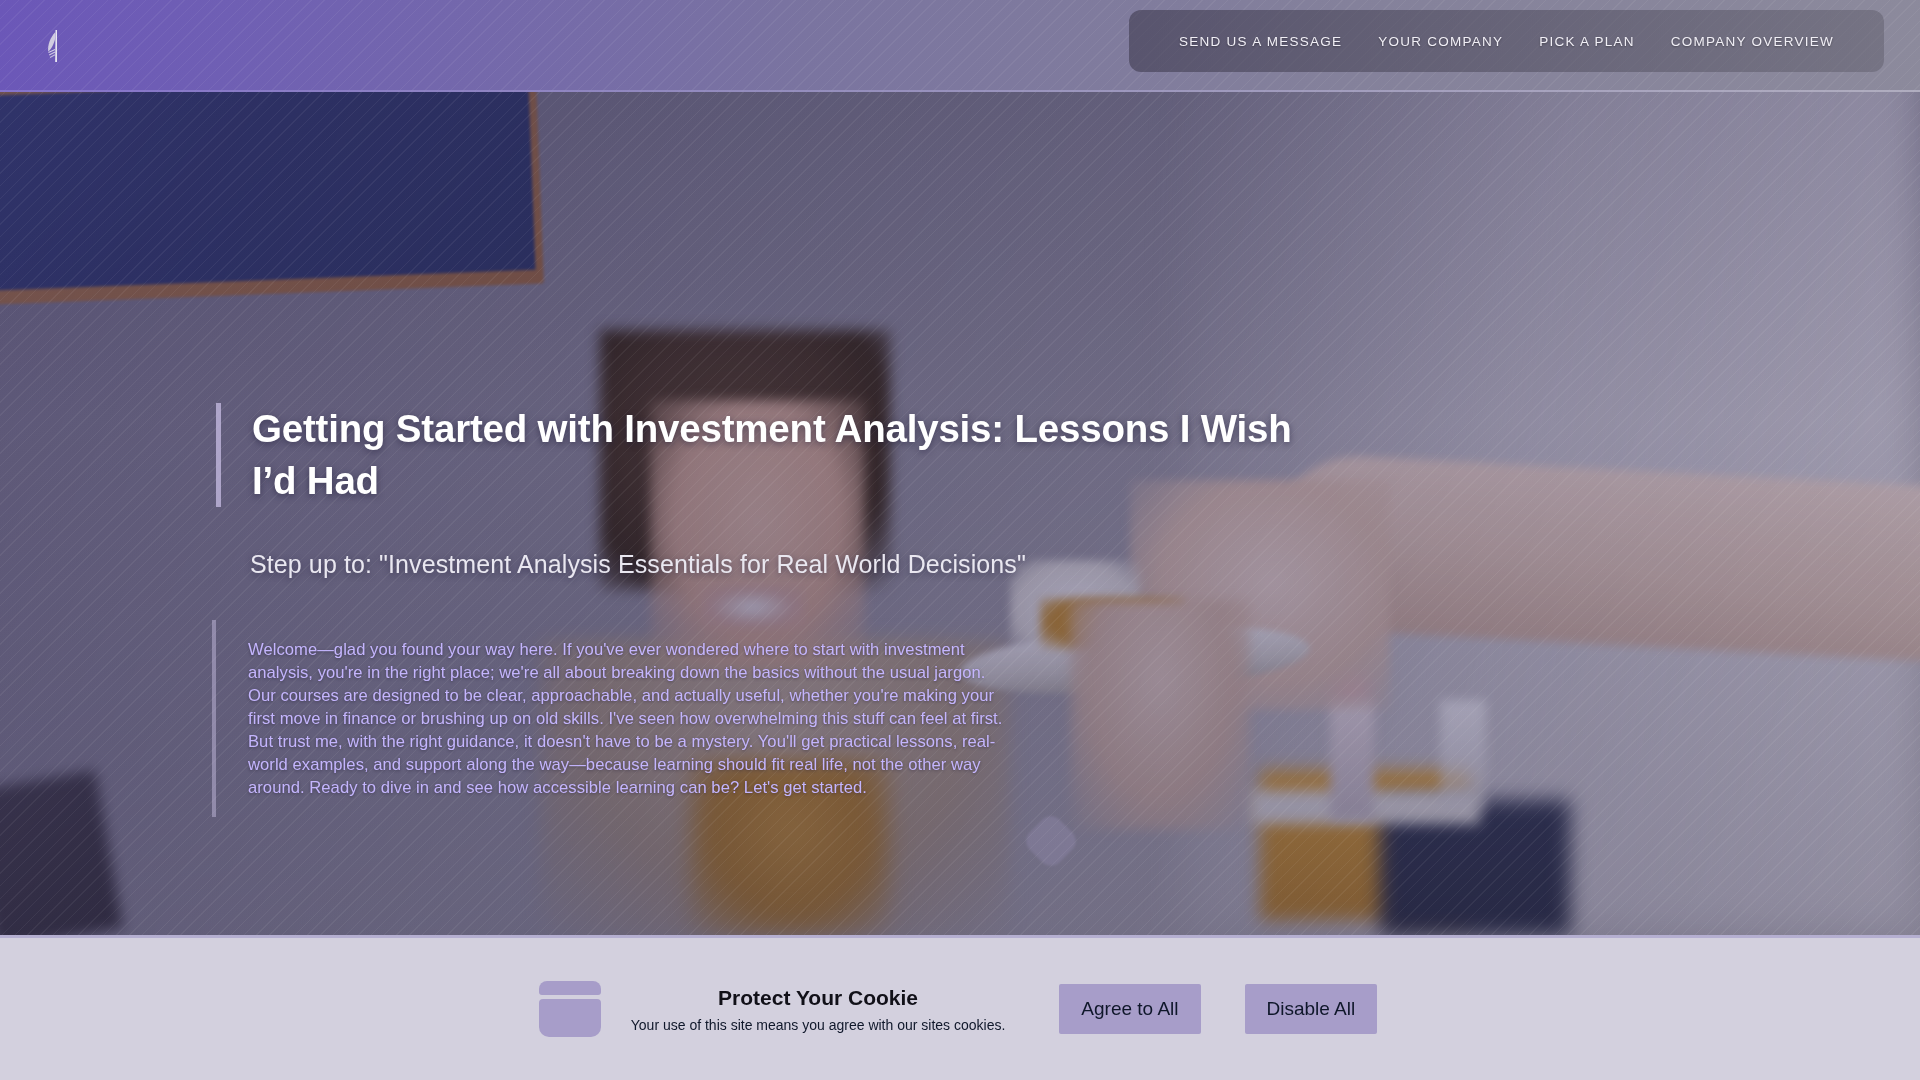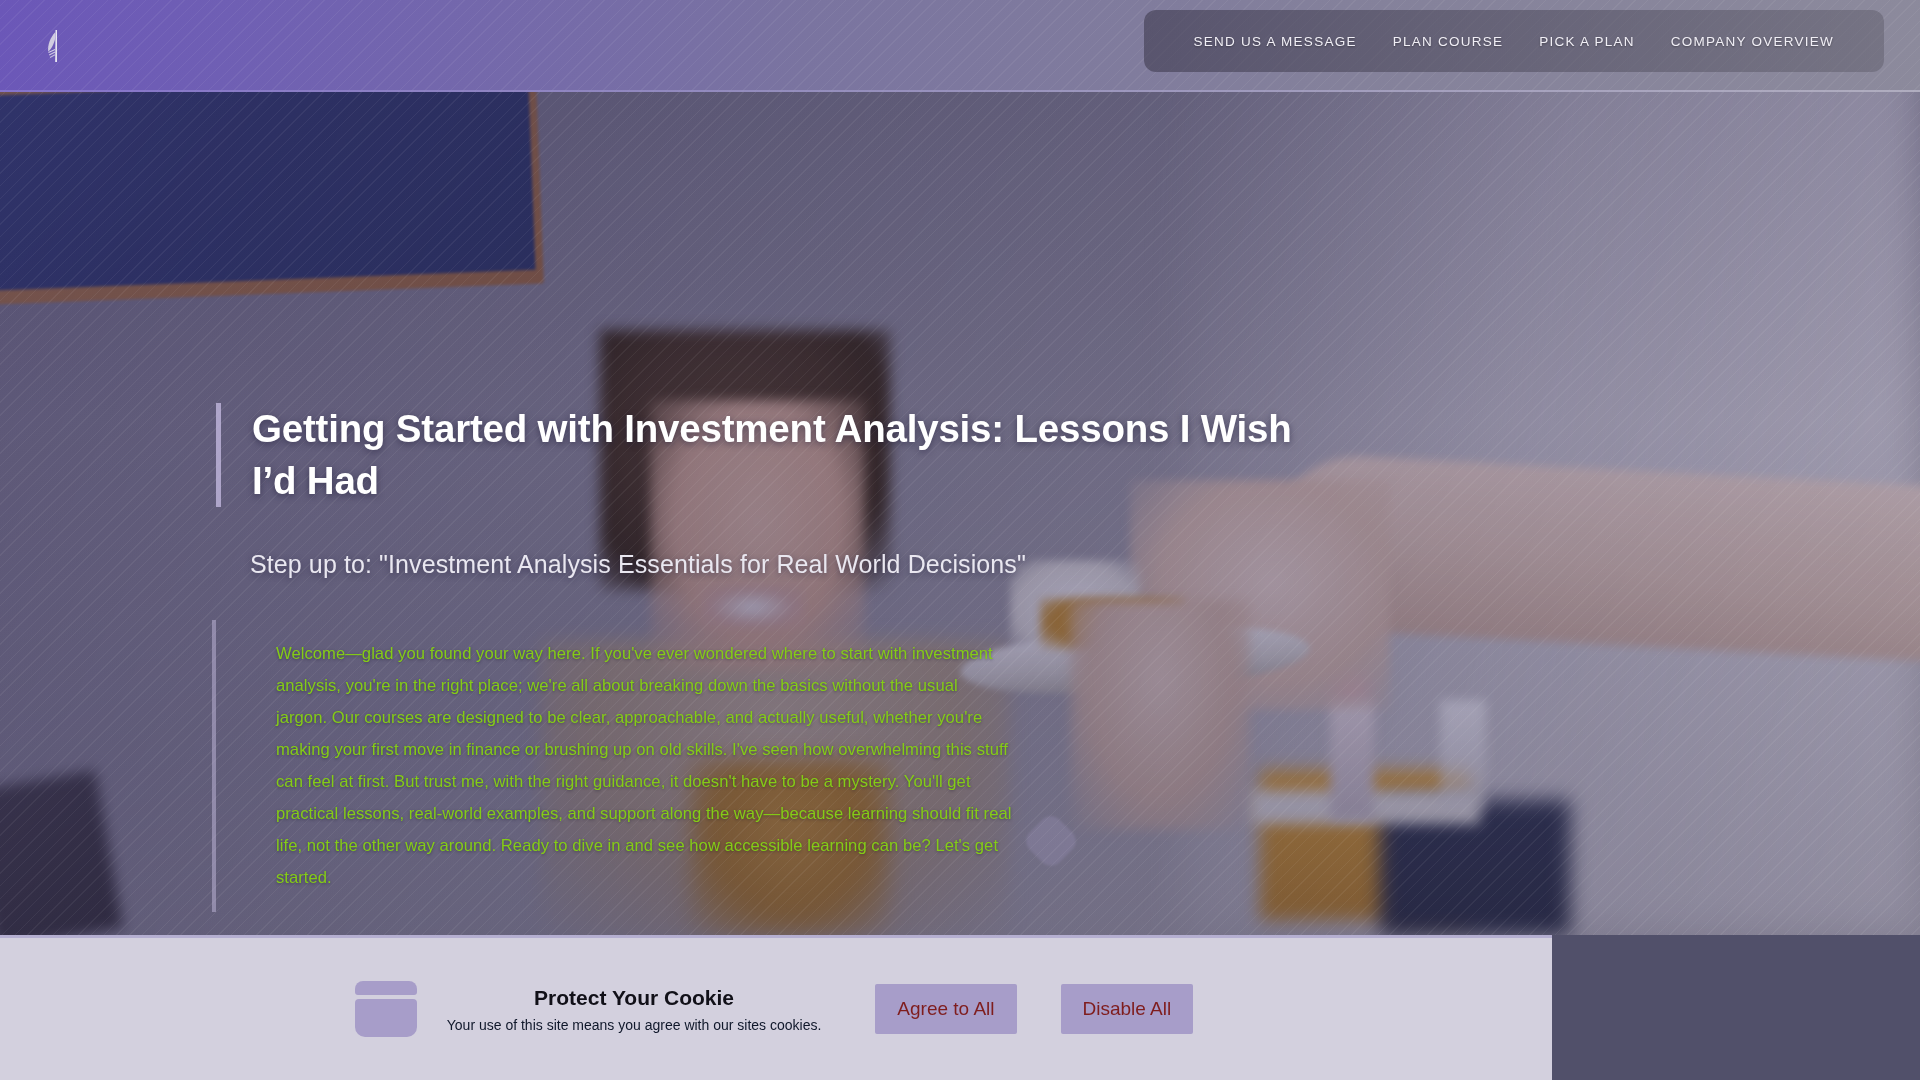--- a/index.html
+++ b/index.html
@@ -234,31 +234,30 @@
     font-weight:400;
     letter-spacing:.1px;
     text-shadow:0 2px 6px rgba(30,25,55,.5);
   }
   #body-wrap {
     position:absolute; left:212px; top:620px; width:800px;
     border-left:4px solid rgba(185,176,212,.55);
     padding:18px 0 18px 32px;
   }
   #hero-body {
-    color:#84cc16;
+    color:#c4b5fd;
     font-size:16.6px;
-    line-height:32px;
+    line-height:23px;
     letter-spacing:.05px;
     text-shadow:0 1px 3px rgba(25,20,45,.45);
-    margin-left:28px;
   }
 
   
   #cookie-bar {
-    position:absolute; left:0; bottom:0; width:1552px; height:145px;
+    position:absolute; left:0; bottom:0; width:1920px; height:145px;
     background:#d3d0de;
     border-top:3px solid #b5afd1;
     z-index:60;
     display:flex; align-items:center; justify-content:center;
     gap:0;
   }
   #cookie-inner {
     display:flex; align-items:center; gap:0;
     transform:translateX(-2px);
   }
@@ -279,21 +278,21 @@
     margin-right:30px;
   }
   #cookie-title {
     color:#111018; font-size:21px; font-weight:bold; line-height:1.5;
   }
   #cookie-desc {
     color:#0f172a; font-size:14px; line-height:1.6;
   }
   .cookie-btn {
     background:#a79dc9;
-    color:#7f1d1d;
+    color:#0f172a;
     border:none;
     font-family:"Liberation Sans", sans-serif;
     font-size:19px;
     padding:14px 22px;
     margin-left:24px;
     cursor:pointer;
     border-radius:2px;
     white-space:nowrap;
   }
   #btn-disable-all { margin-left:44px; }
@@ -352,21 +351,21 @@
       <path d="M27.5 8 L29 8 L29 40 L27.2 40 Z" fill="#efeef5" opacity="0.95"></path>
       <path d="M27.3 10 C22 16, 19.5 23, 20.2 29.5 C23.5 27, 26 22, 27.3 16 Z" fill="#d9d6e4" opacity="0.92"></path>
       <path d="M20.5 30.5 L27 27.5" stroke="#e6e4ee" stroke-width="1.1" fill="none" opacity=".85"></path>
       <path d="M21.2 33 L27 30" stroke="#e6e4ee" stroke-width="1.1" fill="none" opacity=".8"></path>
       <path d="M22 35.5 L27 32.8" stroke="#e6e4ee" stroke-width="1.1" fill="none" opacity=".7"></path>
     </svg>
   </div>
 
   <nav id="nav">
     <a class="nav-link" href="#">SEND US A MESSAGE</a>
-    <a class="nav-link" href="#">PLAN COURSE</a>
+    <a class="nav-link" href="#">YOUR COMPANY</a>
     <a class="nav-link" href="#">PICK A PLAN</a>
     <a class="nav-link" href="#">COMPANY OVERVIEW</a>
   </nav>
 
   <div class="hdr-underline"></div>
 </div>
 
 <div id="cookie-bar">
   <div id="cookie-inner">
 

